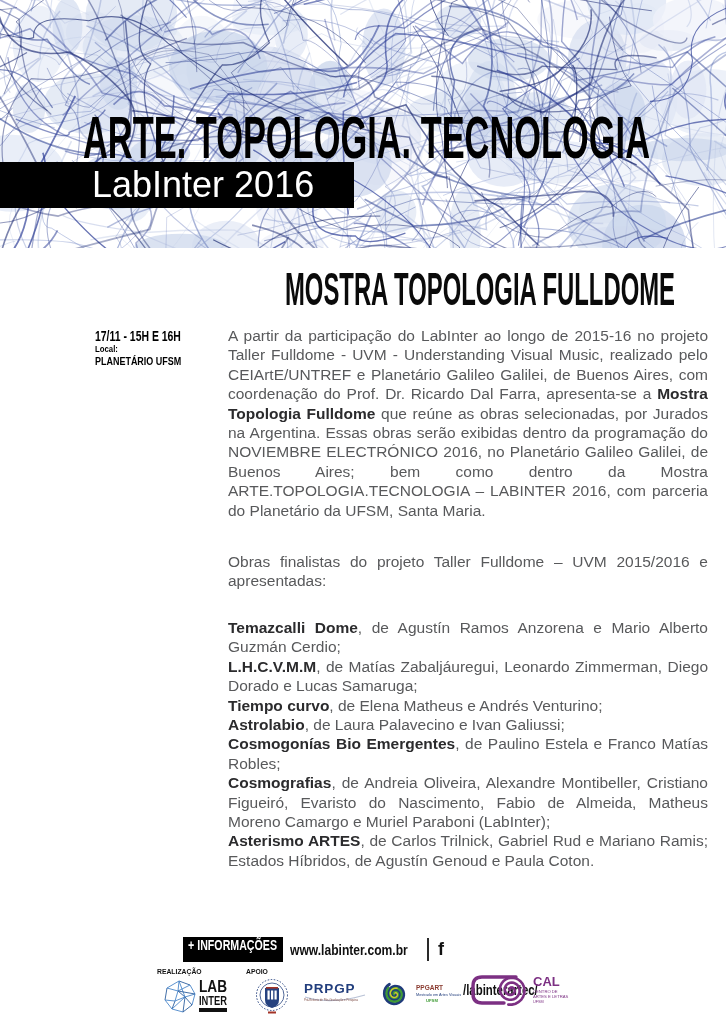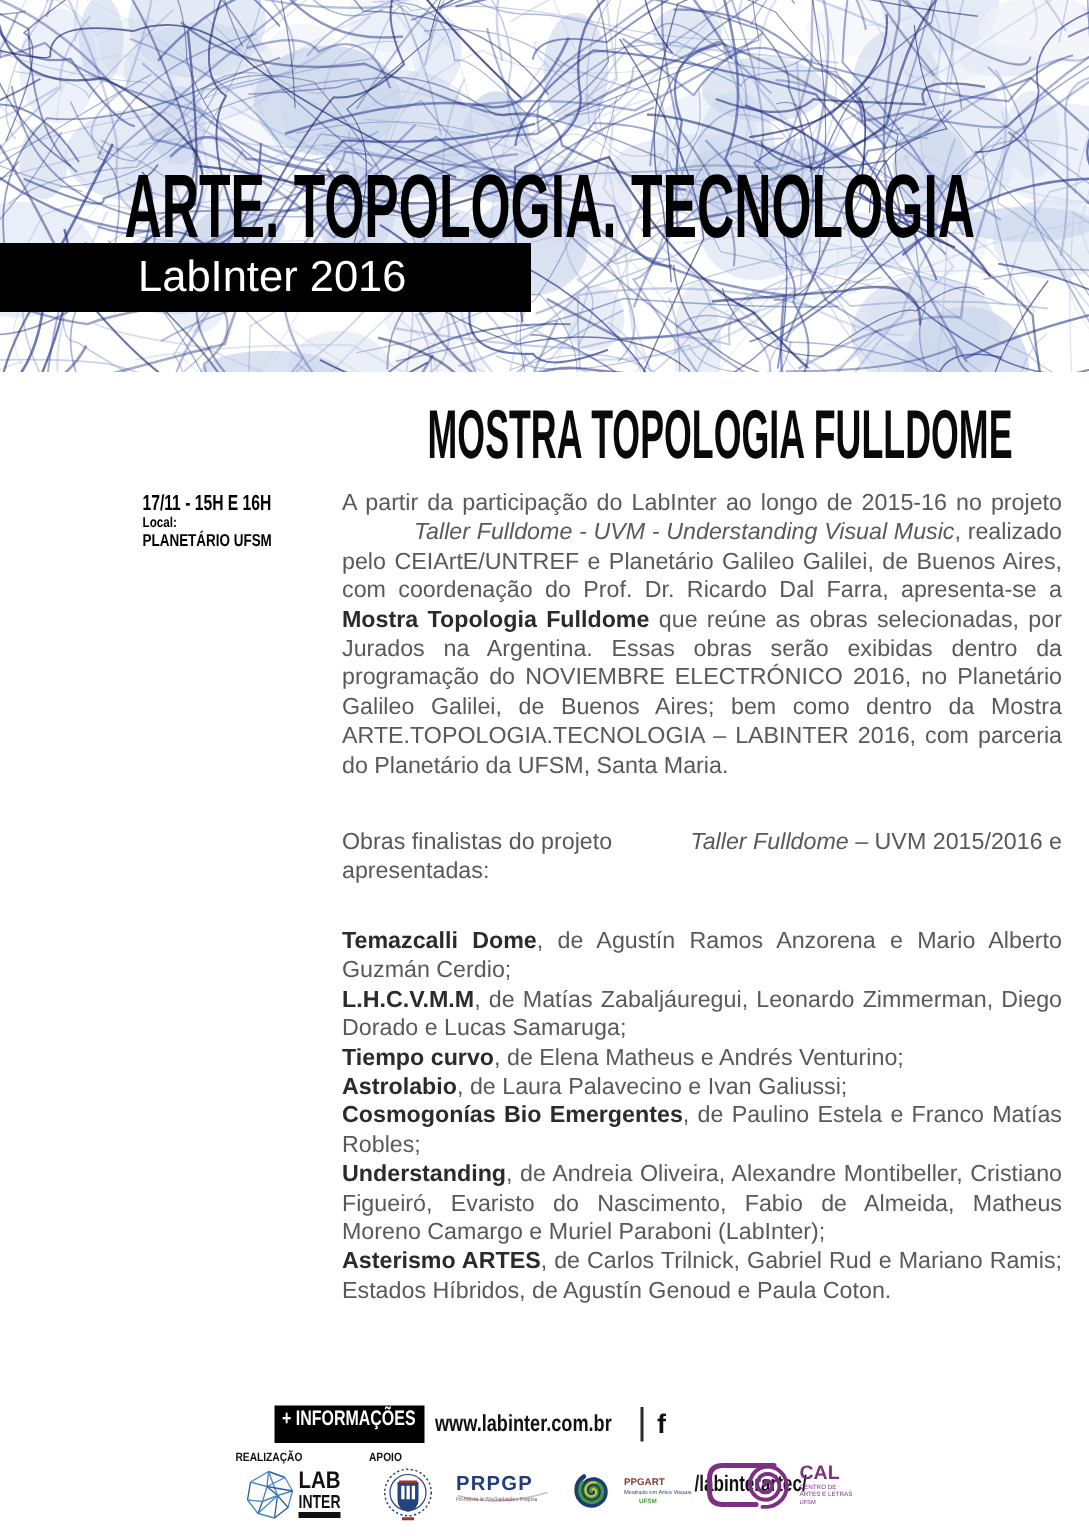--- a/index.html
+++ b/index.html
@@ -6,42 +6,42 @@
   .page{position:relative;width:726px;height:1024px;background:#ffffff;overflow:hidden;
         font-family:"Liberation Sans",sans-serif;margin:0 auto;padding-left:32px;}
   svg text{font-family:"Liberation Sans",sans-serif;}
 
   
   .hero{position:absolute;left:0;top:0;width:726px;height:248px;}
   #texture{position:absolute;left:0;top:0;}
   .hero-title-svg{position:absolute;left:83px;top:104px;}
   .hero-bar{position:absolute;left:0;top:162px;width:354px;height:46px;background:#000;
             display:flex;align-items:center;}
-  .hero-bar .edition{color:#fff;font-size:29px;margin-left:92px;white-space:nowrap;}
+  .hero-bar .edition{color:#fff;font-size:36px;margin-left:92px;white-space:nowrap;}
 
   
   .section-heading-svg{position:absolute;left:285px;top:266px;}
 
   
   .event{position:absolute;left:95px;top:328px;width:140px;color:#000;}
   .event .dt{font-size:14.5px;font-weight:bold;transform:scaleX(.72);transform-origin:0 0;
              white-space:nowrap;line-height:16px;}
   .event .local{font-size:9.5px;font-weight:bold;transform:scaleX(.82);transform-origin:0 0;
              line-height:10.5px;}
   .event .venue{font-size:11.5px;font-weight:bold;transform:scaleX(.78);transform-origin:0 0;
              white-space:nowrap;line-height:13px;}
 
   
   .body-col{position:absolute;left:228px;top:326px;width:480px;font-size:15.5px;
             line-height:19.4px;color:#58595b;text-align:justify;}
   .para{margin:0 0 32px 0;}
   .para2{margin:0 0 27px 0;}
   .work{margin:0;}
   .run-b{font-weight:bold;color:#2b2b2d;}
-  .run-i{font-style:italic;margin-left:48px;}
+  .run-i{}
 
   
   .info-row{position:absolute;left:0;top:937px;width:726px;height:25px;}
   .badge{position:absolute;left:183px;top:0;width:100px;height:25px;background:#000;
          display:flex;justify-content:center;}
   .badge span{color:#fff;font-weight:bold;font-size:14px;transform:scaleX(.76);white-space:nowrap;}
   .website{position:absolute;left:290px;top:0;height:25px;display:flex;align-items:center;}
   .website span{font-weight:bold;font-size:15.5px;color:#111;transform:scaleX(.78);
                 transform-origin:0 50%;white-space:nowrap;}
   .vdiv{position:absolute;left:427px;top:1px;width:2px;height:23px;background:#2a2a2a;}
@@ -483,21 +483,21 @@
 
   <main class="body-col">
     <p class="para"><span>A partir da participação do LabInter ao longo de 2015-16 no projeto </span><span class="run-i">Taller Fulldome - UVM - Understanding Visual Music</span><span>, realizado pelo CEIArtE/UNTREF e Planetário Galileo Galilei, de Buenos Aires, com coordenação do Prof. Dr. Ricardo Dal Farra, apresenta-se a </span><span class="run-b">Mostra Topologia Fulldome</span><span> que reúne as obras selecionadas, por Jurados na Argentina. Essas obras serão exibidas dentro da programação do NOVIEMBRE ELECTRÓNICO 2016, no Planetário Galileo Galilei, de Buenos Aires; bem como dentro da Mostra ARTE.TOPOLOGIA.TECNOLOGIA – LABINTER 2016, com parceria do Planetário da UFSM, Santa Maria.</span></p>
     <p class="para para2"><span>Obras finalistas do projeto </span><span class="run-i">Taller Fulldome</span><span> – UVM 2015/2016 e apresentadas:</span></p>
     <div class="works">
       <p class="work"><span class="run-b">Temazcalli Dome</span><span>, de Agustín Ramos Anzorena e Mario Alberto Guzmán Cerdio;</span></p>
       <p class="work"><span class="run-b">L.H.C.V.M.M</span><span>, de Matías Zabaljáuregui, Leonardo Zimmerman, Diego Dorado e Lucas Samaruga;</span></p>
       <p class="work"><span class="run-b">Tiempo curvo</span><span>, de Elena Matheus e Andrés Venturino;</span></p>
       <p class="work"><span class="run-b">Astrolabio</span><span>, de Laura Palavecino e Ivan Galiussi;</span></p>
       <p class="work"><span class="run-b">Cosmogonías Bio Emergentes</span><span>, de Paulino Estela e Franco Matías Robles;</span></p>
-      <p class="work"><span class="run-b">Understanding</span><span>, de Andreia Oliveira, Alexandre Montibeller, Cristiano Figueiró, Evaristo do Nascimento, Fabio de Almeida, Matheus Moreno Camargo e Muriel Paraboni (LabInter);</span></p>
+      <p class="work"><span class="run-b">Cosmografias</span><span>, de Andreia Oliveira, Alexandre Montibeller, Cristiano Figueiró, Evaristo do Nascimento, Fabio de Almeida, Matheus Moreno Camargo e Muriel Paraboni (LabInter);</span></p>
       <p class="work"><span class="run-b">Asterismo ARTES</span><span>, de Carlos Trilnick, Gabriel Rud e Mariano Ramis; Estados Híbridos, de Agustín Genoud e Paula Coton.</span></p>
     </div>
   </main>
 
   <div class="info-row">
     <div class="badge">
       <span>+ INFORMAÇÕES</span>
     </div>
     <div class="website">
       <span>www.labinter.com.br</span>

